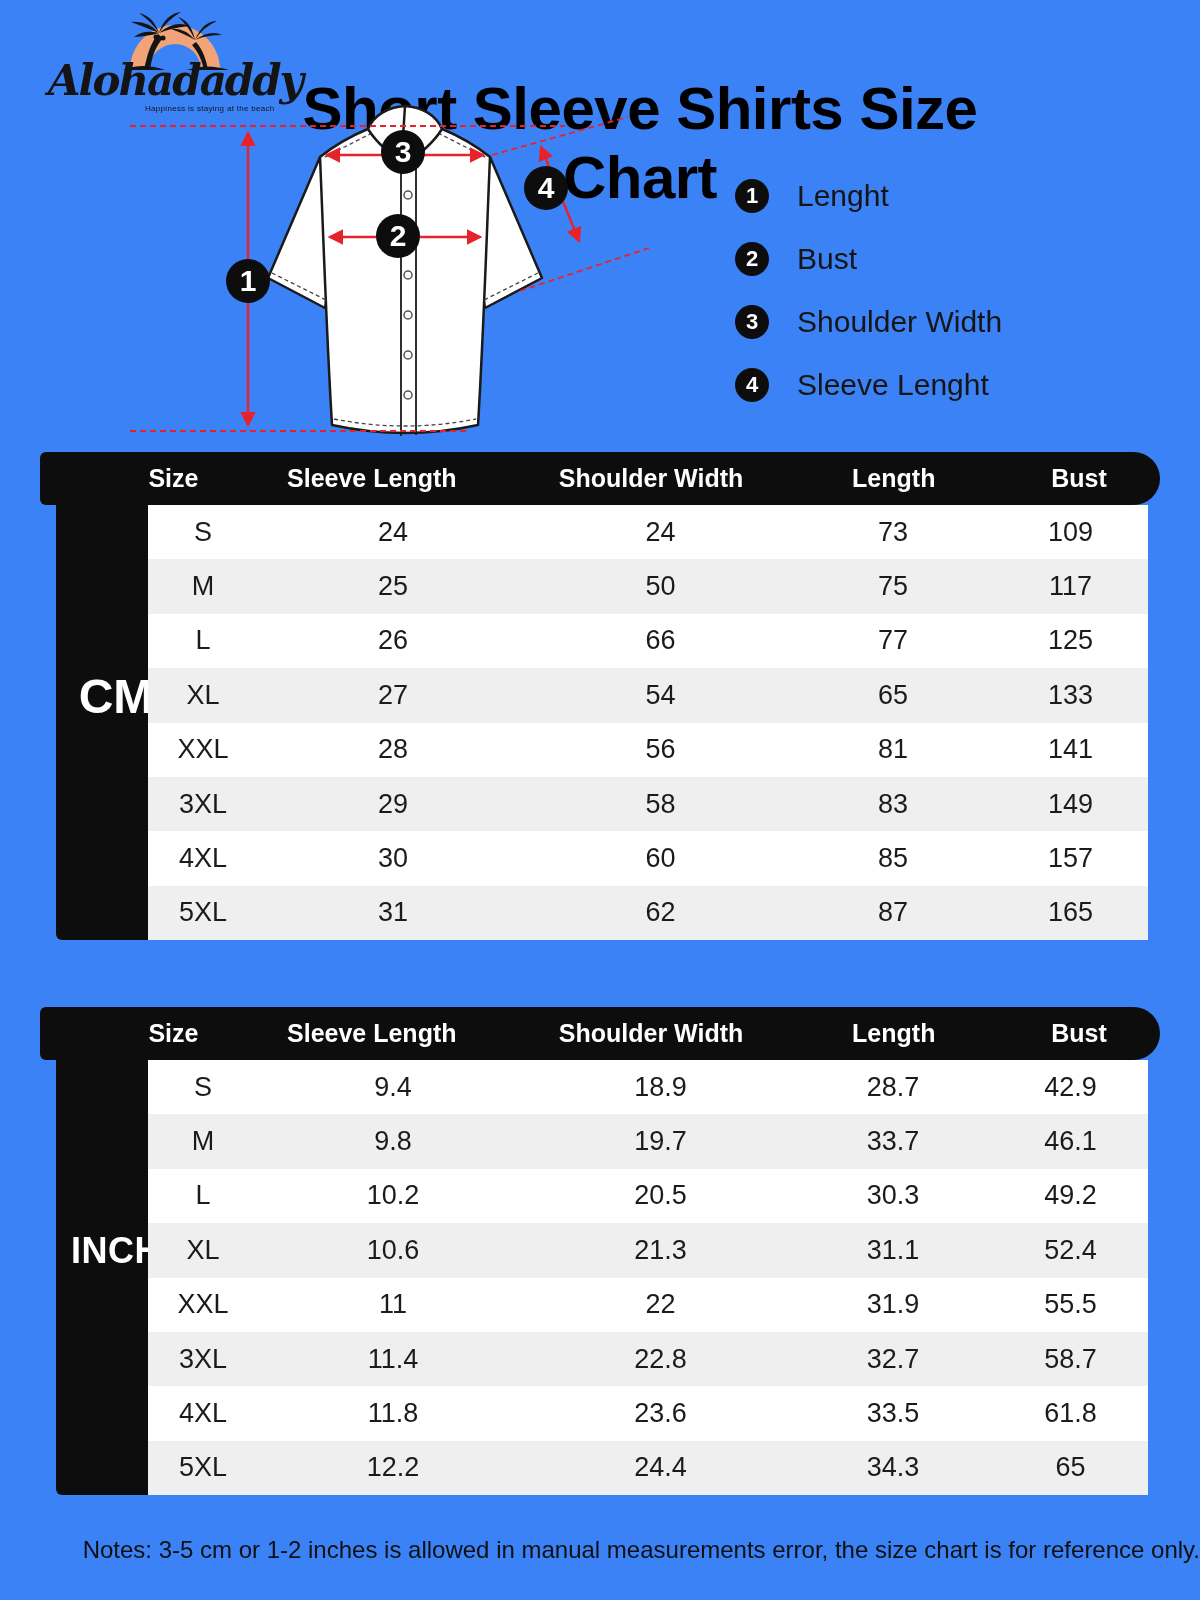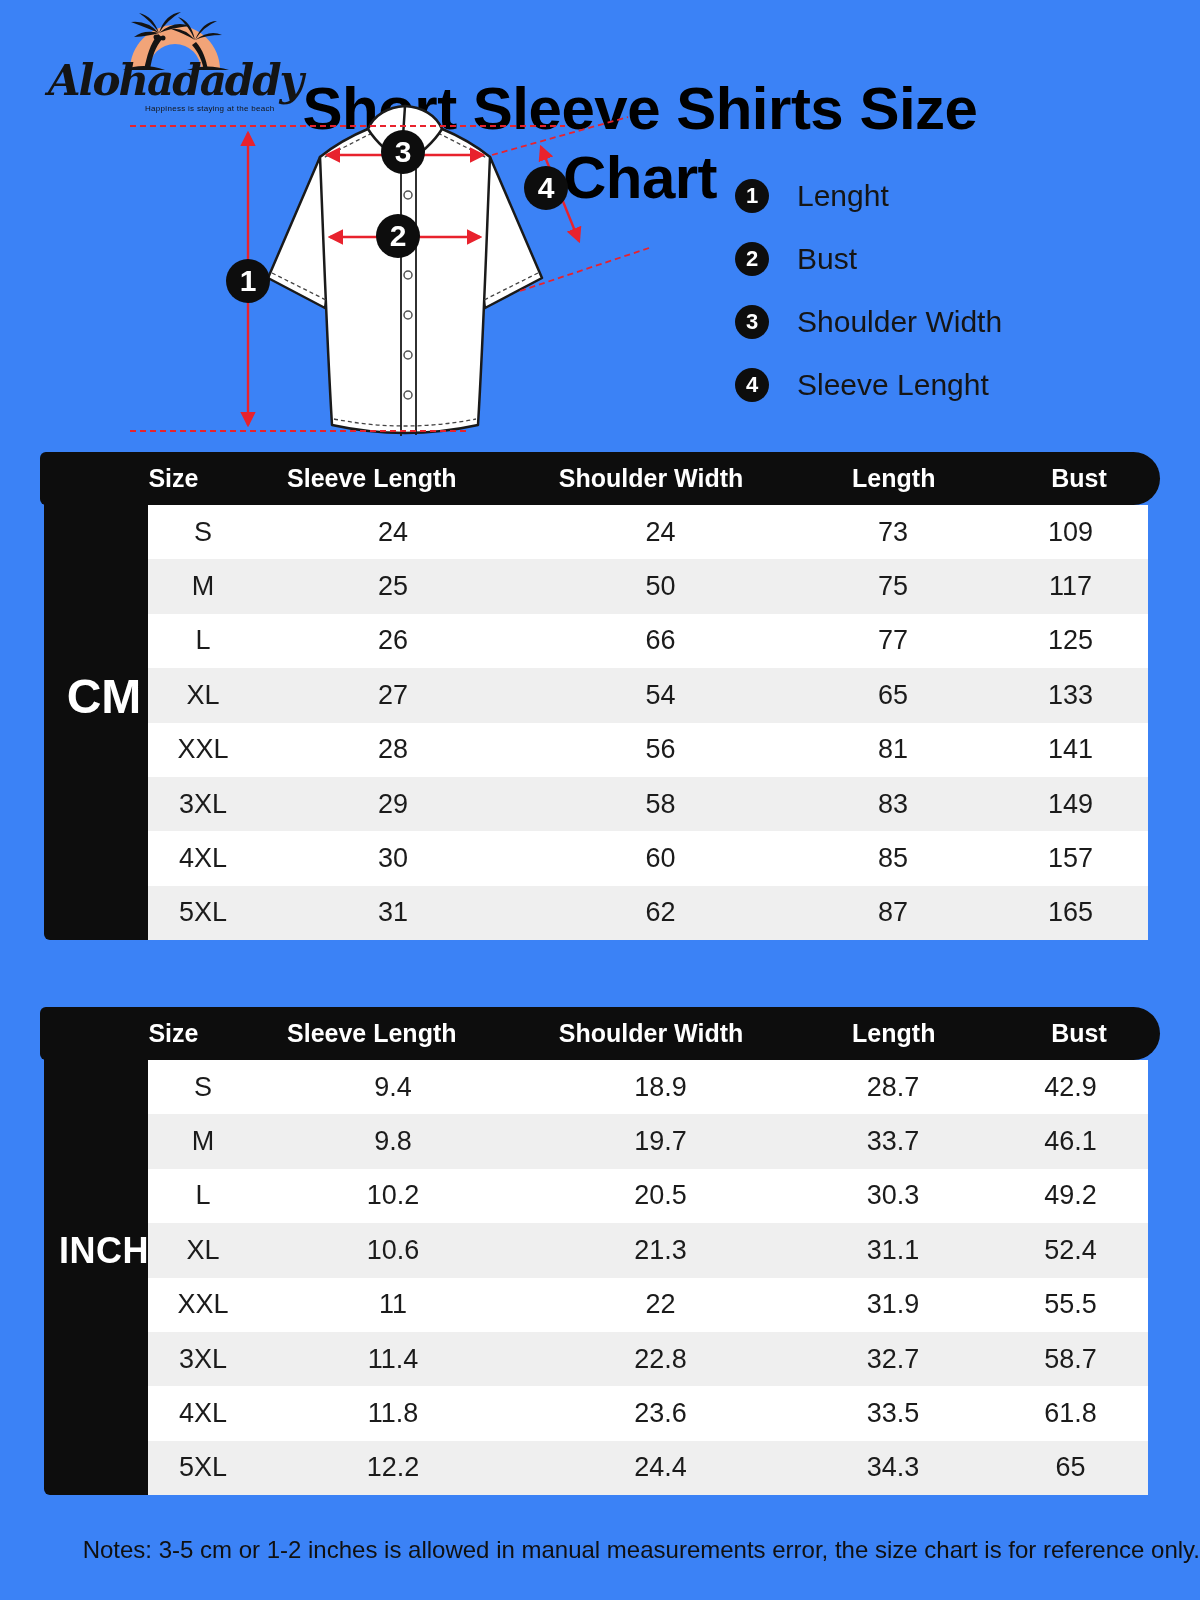--- a/index.html
+++ b/index.html
@@ -28,21 +28,21 @@
 
   
   .legend{position:absolute;left:735px;top:178px;display:flex;flex-direction:column;gap:27px;}
   .legend-item{display:flex;align-items:center;height:36px;}
   .lbadge{width:34px;height:34px;border-radius:50%;background:var(--black,#0d0d0d);color:#fff;
           display:flex;align-items:center;justify-content:center;font-size:22px;font-weight:bold;flex:0 0 34px;}
   .llabel{padding-left:28px;font-size:30px;color:#151515;}
 
   
   .size-table{position:absolute;left:40px;width:1120px;height:488px;}
-  .size-table .unit{position:absolute;left:4px;top:0;bottom:0;width:120px;background:var(--black,#0d0d0d);
+  .size-table .unit{position:absolute;left:16px;top:0;bottom:0;width:120px;background:var(--black,#0d0d0d);
         border-radius:6px 0 0 6px;display:flex;align-items:center;justify-content:center;
         color:#fff;font-weight:bold;}
   .size-table:nth-of-type(1) .unit{font-size:48px;}
   #inch-table .unit{font-size:36px;letter-spacing:.5px;}
   .size-table .thead{position:absolute;left:0;right:0;top:0;height:53px;background:var(--black,#0d0d0d);
         border-radius:6px 27px 27px 6px;box-sizing:border-box;padding-left:76px;
         display:grid;grid-template-columns:11% 27% 26.5% 20% 15.5%;}
   .hcell{display:flex;align-items:center;justify-content:center;color:#fff;
          font-weight:bold;font-size:25px;}
   .size-table .tbody{position:absolute;left:108px;right:12px;top:53px;bottom:0;

